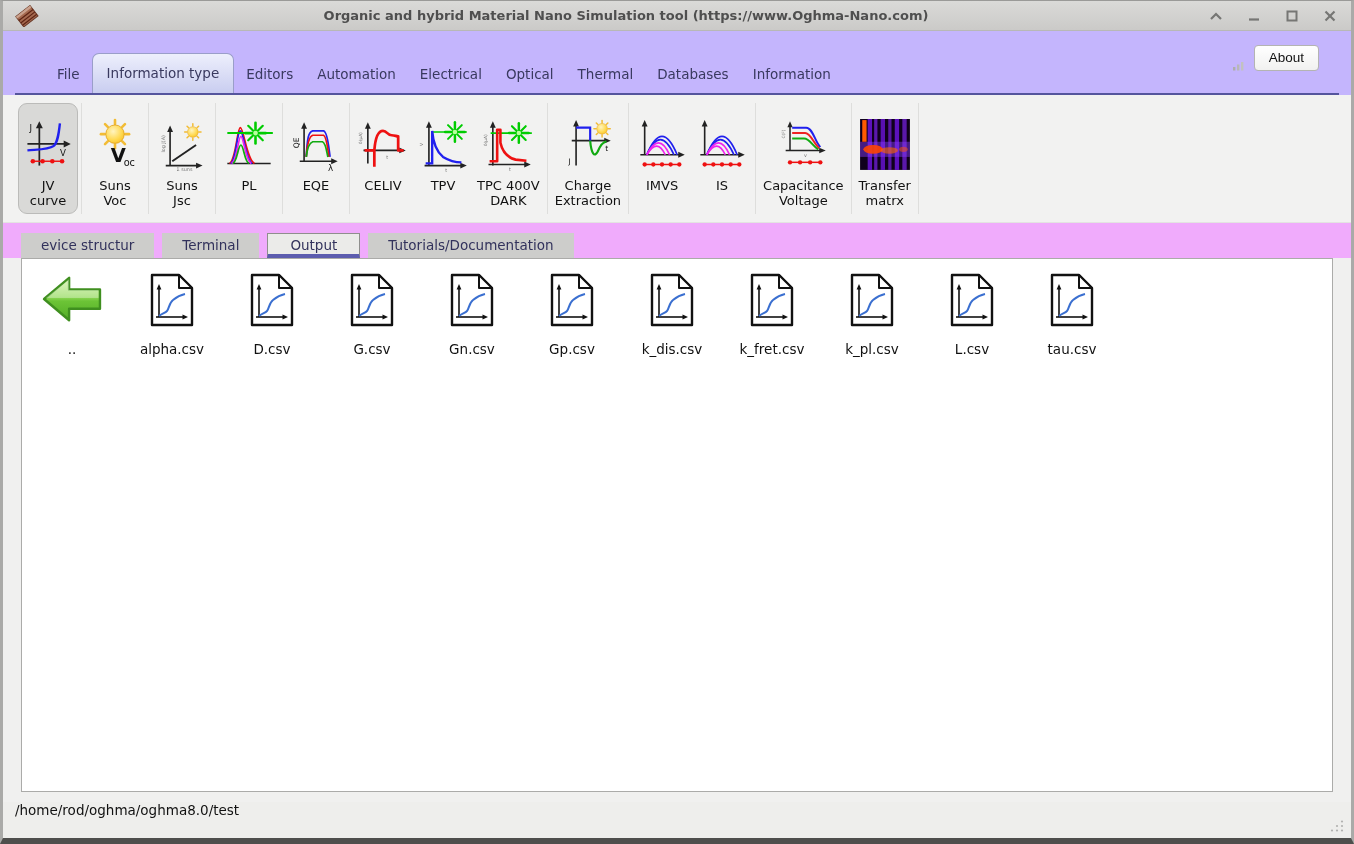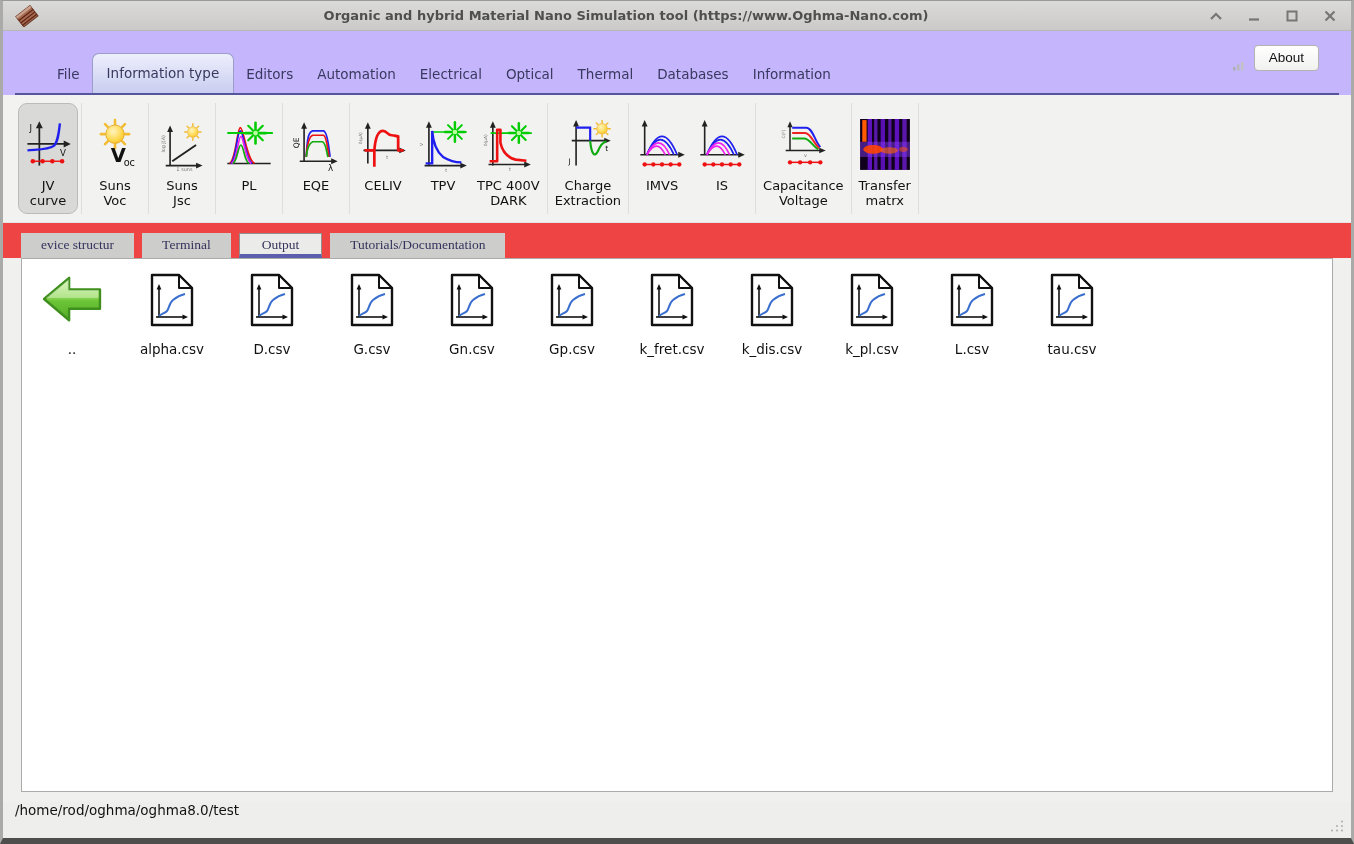--- a/index.html
+++ b/index.html
@@ -62,21 +62,21 @@
     padding:13px 3px 4px; border:1px solid transparent; border-radius:9px;
     min-width:48px; max-width:104px; cursor:default;
   }
   .ribbon-btn.selected { background:#d9d9d7; border-color:#bbbbb9; }
   .ribbon-icon { width:52px; height:56px; }
   .ribbon-label {
     font-size:13px; color:#111; text-align:center; line-height:1.18;
     margin-top:5px; white-space:pre-line;
   }
   
-  .tabs-row { flex:0 0 35px; background:#ef4444; display:flex; gap:8px; align-items:flex-end; padding:0 8px 0 18px;font-family:Liberation Serif, serif; }
+  .tabs-row { flex:0 0 35px; background:#f0abfc; display:flex; gap:8px; align-items:flex-end; padding:0 8px 0 18px; }
   .view-tab {
     background:#cdcdcb; color:#32325c; font-size:13.5px;
     padding:4px 20px 5px; cursor:default; white-space:nowrap;
   }
   .view-tab.selected {
     background:#ebebe9; color:#32325c;
     border:1px solid #8f8f8d; border-bottom:4px solid #5d5dae;
     padding:3px 22px 1px;
   }
   
@@ -531,29 +531,29 @@
             </svg>
           </div>
           <div class="file-label">Gp.csv</div>
         </div>
         <div class="file-item">
           <div class="file-icon-box">
             <svg width="46" height="56" viewBox="0 0 46 56">
               <use href="#icon-csv-file"></use>
             </svg>
           </div>
+          <div class="file-label">k_dis.csv</div>
+        </div>
+        <div class="file-item">
+          <div class="file-icon-box">
+            <svg width="46" height="56" viewBox="0 0 46 56">
+              <use href="#icon-csv-file"></use>
+            </svg>
+          </div>
           <div class="file-label">k_fret.csv</div>
-        </div>
-        <div class="file-item">
-          <div class="file-icon-box">
-            <svg width="46" height="56" viewBox="0 0 46 56">
-              <use href="#icon-csv-file"></use>
-            </svg>
-          </div>
-          <div class="file-label">k_dis.csv</div>
         </div>
         <div class="file-item">
           <div class="file-icon-box">
             <svg width="46" height="56" viewBox="0 0 46 56">
               <use href="#icon-csv-file"></use>
             </svg>
           </div>
           <div class="file-label">k_pl.csv</div>
         </div>
         <div class="file-item">

